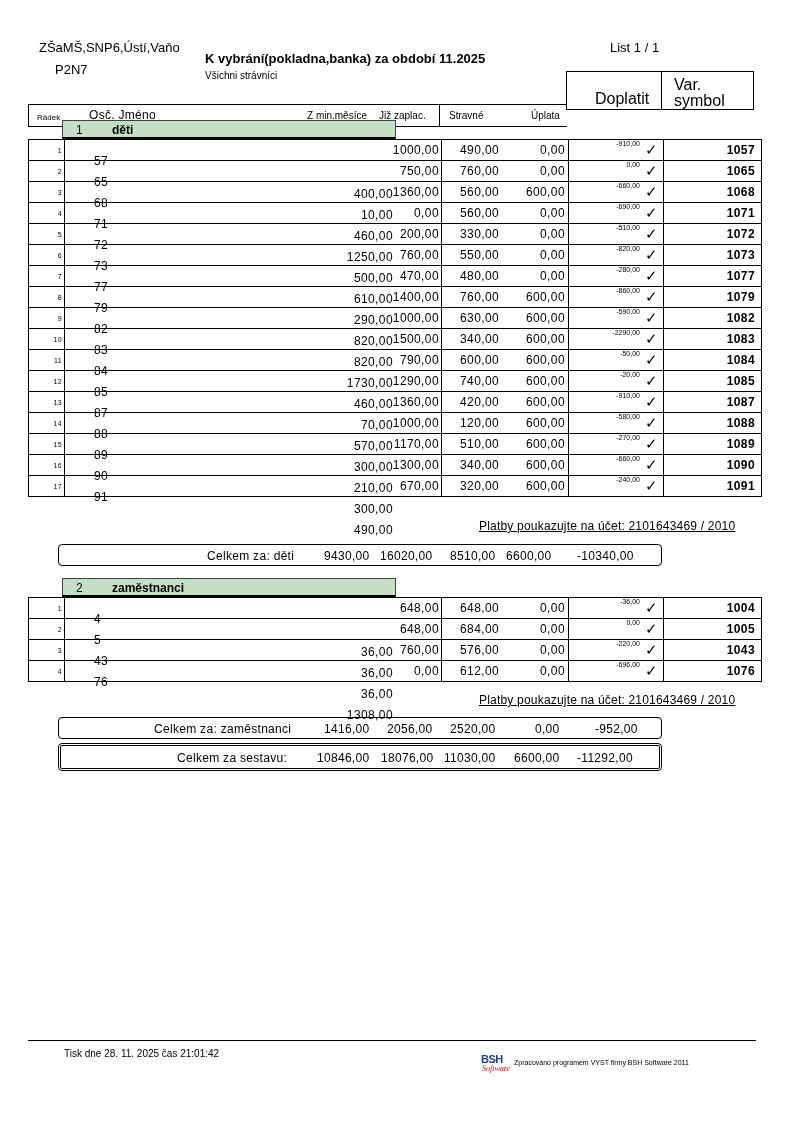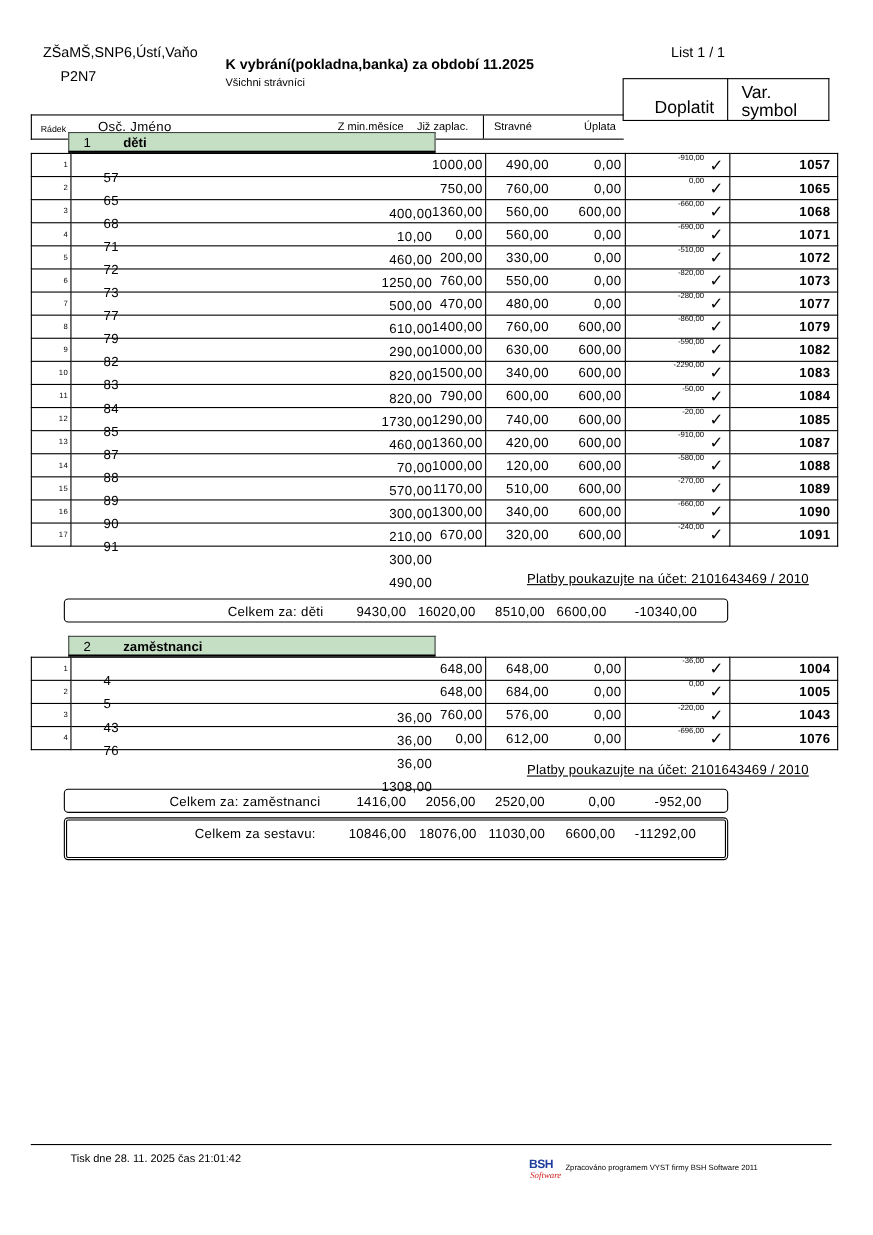--- a/index.html
+++ b/index.html
@@ -44,21 +44,21 @@
   table.data td.su .s { position: absolute; left: 18px; top: 3px; }
   table.data td.su .u { position: absolute; right: 3px; top: 3px; }
   table.data td.dop { width: 94px; position: relative; }
   table.data td.dop .v { position: absolute; right: 23px; top: 0px; font-size: 7px; letter-spacing: 0; }
   table.data td.dop .chk { position: absolute; right: 5px; top: 1px; font-size: 15px; }
   table.data td.vs { width: 91px; text-align: right; padding-right: 6px; font-weight: bold; font-size: 12px; }
 
   .acct { left: 479px; font-size: 12px; text-decoration: underline; letter-spacing: 0.2px; }
 
   .total { left: 58px; width: 604px; height: 22px; border: 1px solid #000; border-radius: 4px; box-sizing: border-box; font-size: 12px; }
-  .total.double { border: 3px double #000; height: 39px; }
+  .total.double { border: 3px double #000; height: 28px; }
   .total span { position: absolute; top: 4px; white-space: nowrap; letter-spacing: 0.3px; }
   .total.double span { top: 5px; }
 
   .footline { left: 28px; top: 1040px; width: 728px; height: 1px; background: #000; }
   .printed { left: 64px; top: 1048px; font-size: 10px; }
   .logo { left: 481px; top: 1053px; width: 28px; height: 24px; }
   .logo .b { position: absolute; left: 0; top: 0; font-size: 11px; font-weight: bold; color: #1d3d9c; letter-spacing: -0.5px; }
   .logo .s { position: absolute; left: 1px; top: 11px; font-size: 8px; font-style: italic; color: #d21a1a; font-family: "Liberation Serif", serif; }
   .proc { left: 514px; top: 1059px; font-size: 7px; }
 </style>

